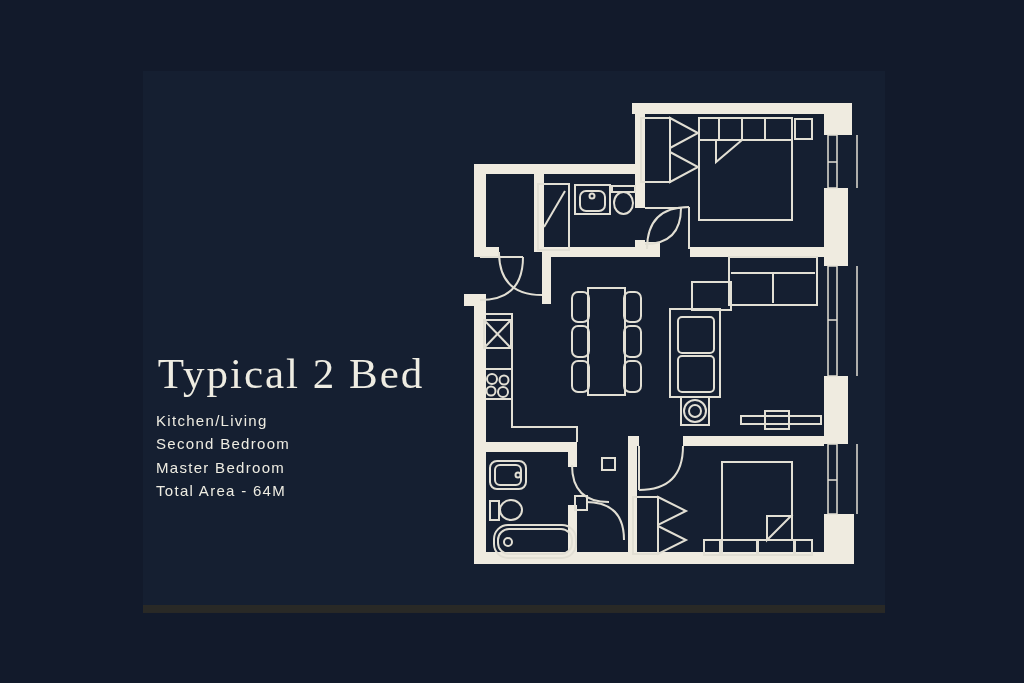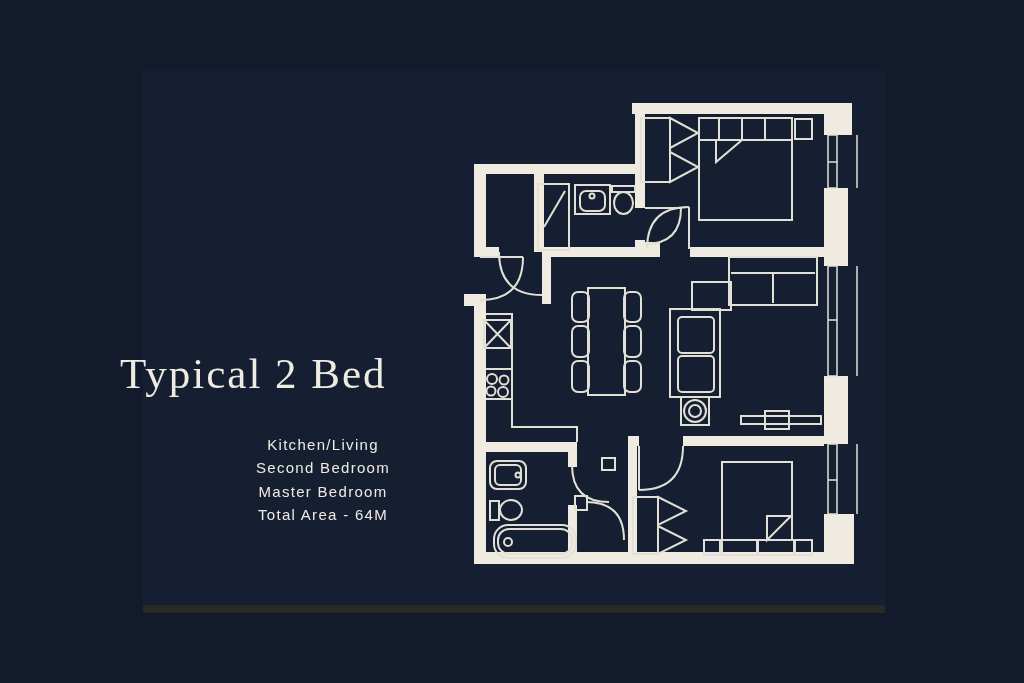--- a/index.html
+++ b/index.html
@@ -14,35 +14,34 @@
     position:absolute;left:143px;top:71px;width:742px;height:541px;
     background:var(--panel-bg,#151f31);
   }
   .bottom-strip{
     position:absolute;left:143px;top:605px;width:742px;height:8px;
     background:var(--strip,#2b2a26);
     opacity:.9;
   }
   .title{
     position:absolute;left:120px;top:352px;width:342px;
-    text-align:left;
+    text-align:center;
     font-family:"Liberation Serif","DejaVu Serif",serif;
     font-size:43px;line-height:44px;
     letter-spacing:2px;
     color:var(--text,#eeece2);
     white-space:nowrap;
   }
   .details{
-    position:absolute;left:172px;top:409px;width:302px;
-    text-align:center;
+    position:absolute;left:156px;top:409px;width:302px;
+    text-align:left;
     color:var(--text,#eae8dd);
     font-size:15px;line-height:23.4px;
     letter-spacing:1.3px;
     white-space:nowrap;
-    margin-top:24px;
   }
   svg.plan{position:absolute;left:460px;top:95px;}
   svg .wall{fill:var(--wall,#efebe0);stroke:none;}
   svg .ln{fill:none;stroke:var(--line,#e2dfd4);stroke-width:2;}
   svg .thin{fill:none;stroke:var(--line,#e2dfd4);stroke-width:1.5;}
 </style>
 </head>
 <body>
 
 <div class="panel"></div>

